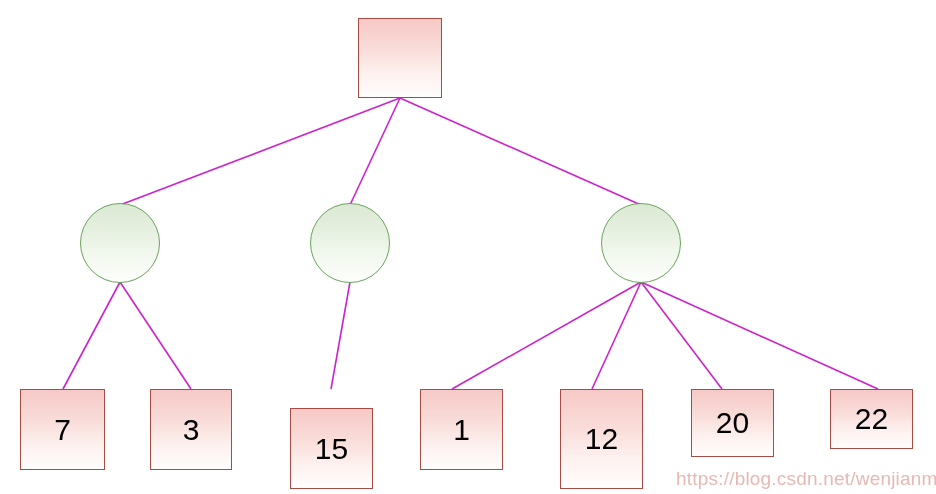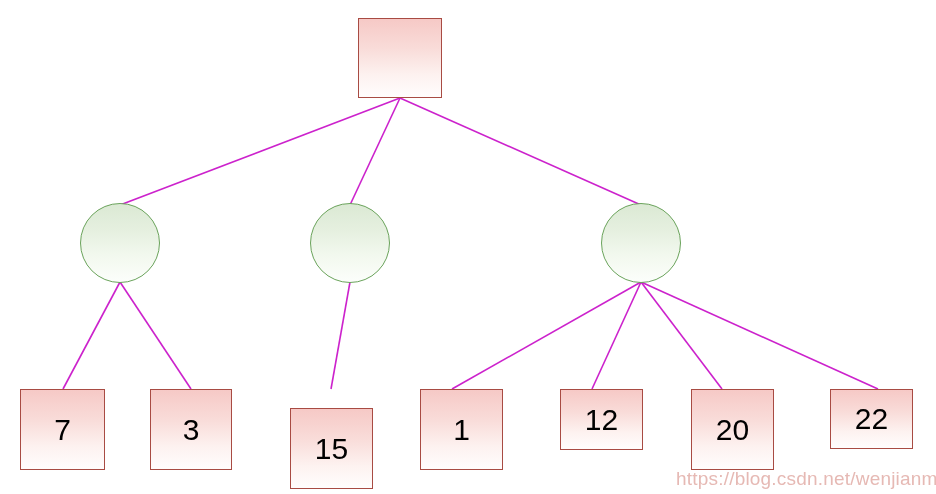--- a/index.html
+++ b/index.html
@@ -98,24 +98,24 @@
       </div>
       <div class="node rect" style="left: 150px; top: 389px; width: 82px; height: 81px;">
         <span class="node-label">3</span>
       </div>
       <div class="node rect" style="left: 290px; top: 389px; width: 83px; height: 81px; margin-top: 19px;">
         <span class="node-label">15</span>
       </div>
       <div class="node rect" style="left: 420px; top: 389px; width: 83px; height: 81px;">
         <span class="node-label">1</span>
       </div>
-      <div class="node rect" style="left: 560px; top: 389px; width: 83px; height: 61px;">
+      <div class="node rect" style="left: 560px; top: 389px; width: 83px; height: 100px;">
         <span class="node-label">12</span>
       </div>
-      <div class="node rect" style="left: 691px; top: 389px; width: 83px; height: 81px;">
+      <div class="node rect" style="left: 691px; top: 389px; width: 83px; height: 68px;">
         <span class="node-label">20</span>
       </div>
       <div class="node rect" style="left: 830px; top: 389px; width: 83px; height: 60px;">
         <span class="node-label">22</span>
       </div>
     </div>
 
   <div id="watermark">https://blog.csdn.net/wenjianmuran</div>
 </div>
 

